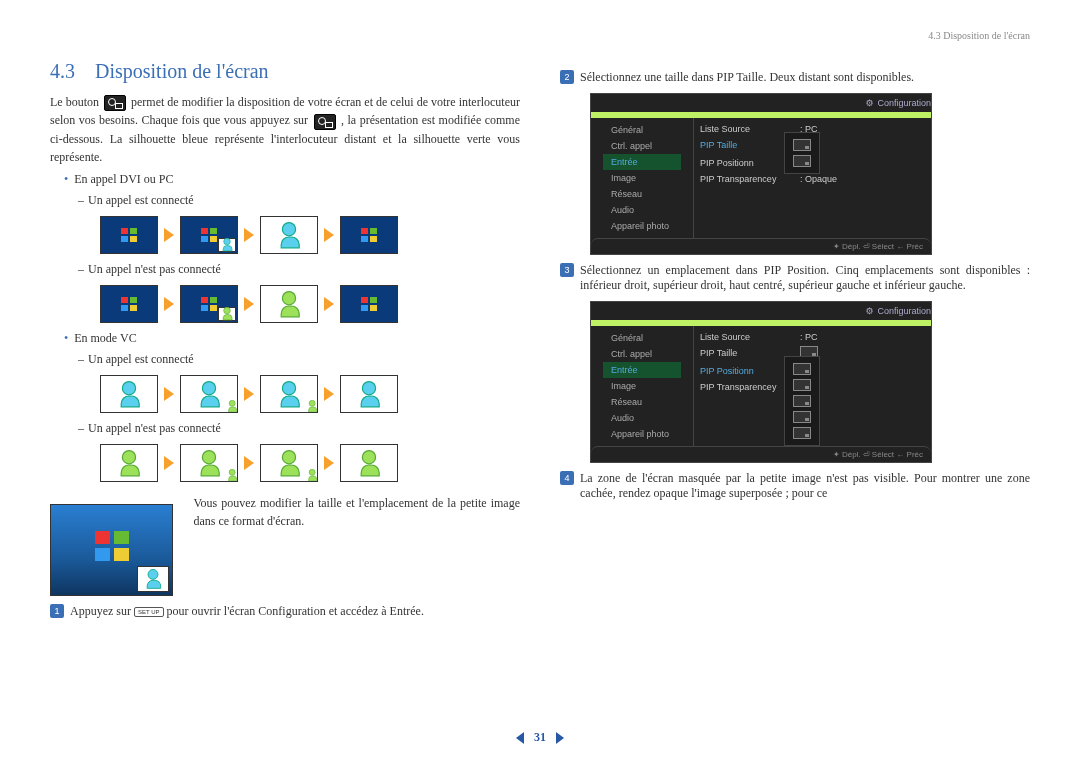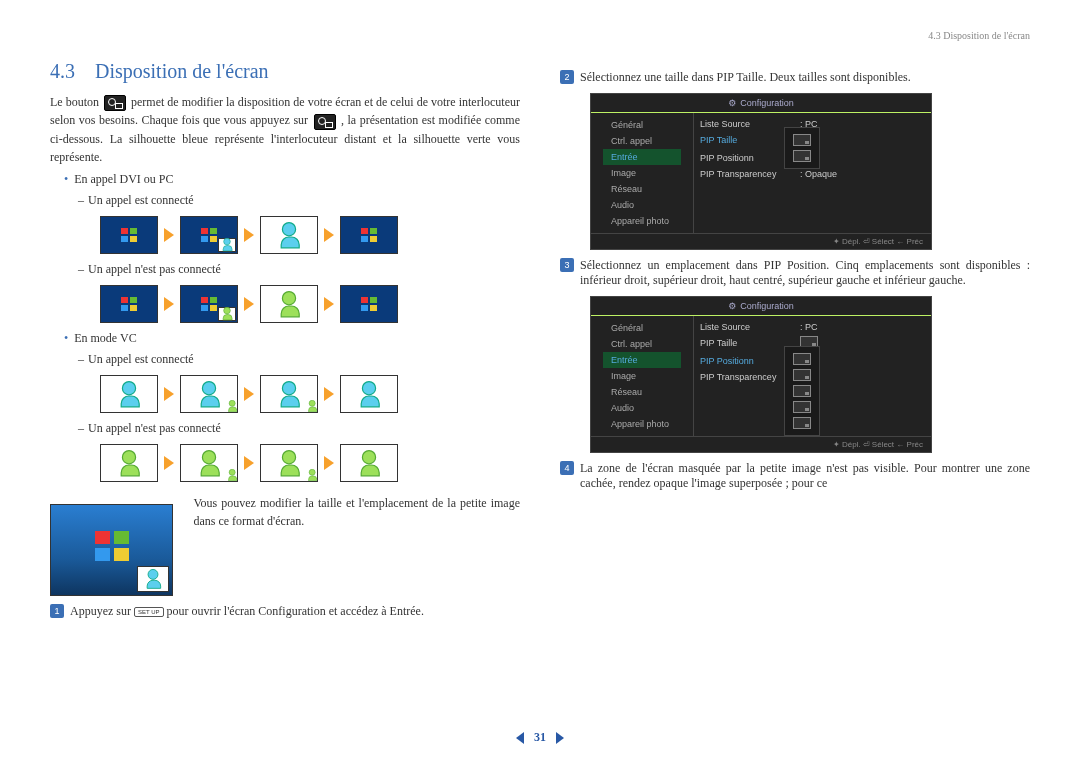--- a/index.html
+++ b/index.html
@@ -167,23 +167,23 @@
   .osd {
     width: 340px;
     background: #222;
     border: 1px solid #444;
     margin: 8px 0 8px 30px;
     color: #ccc;
     font-family: Arial, sans-serif;
     font-size: 9px;
   }
   .osd-title {
-    text-align:center;
+    text-align:right;
     padding:4px 0;
-    border-bottom:1px solid #bef264;
+    border-bottom:6px solid #bef264;
     color:#aac;
     font-size:9px;
   }
   .osd-title::before {
     content:"⚙";
     margin-right:4px;
   }
   .osd-body { display:flex; }
   .osd-side {
     width:78px;
@@ -210,21 +210,21 @@
     left:90px;
     background:#1a1a1a;
     border:1px solid #444;
     padding:4px;
   }
   .osd-popup .opt { padding:2px 4px; display:flex; align-items:center; gap:4px;}
   .osd-foot {
     text-align:right;
     padding:3px 8px;
     border-top:1px solid #444;
-    font-size:8px; color:#888;
+    font-size:8px; color:#888;border-radius:7px;
   }
   .side-para { display:flex; gap:20px; align-items:flex-start; margin-top:12px;}
   .side-para p { margin:0; text-align:justify;}
   .pager {
     position:absolute;
     left:50%; bottom:18px;
     transform:translateX(-50%);
     display:flex; align-items:center; gap:10px;
     font-size:12px; font-weight:bold;
     color:#2858a5;
@@ -452,21 +452,21 @@
         <span class="inline-setup">SET UP</span>
         <span> pour ouvrir l'écran Configuration et accédez à En­trée.</span>
       </div>
     </div>
   </div>
 
   <div class="col" style="padding-top:32px;">
 
     <div class="step-row">
       <span class="num-badge">2</span>
-      <div class="step-text">Sélectionnez une taille dans PIP Taille. Deux tailles sont disponibles.</div>
+      <div class="step-text">Sélectionnez une taille dans PIP Taille. Deux distant sont disponibles.</div>
     </div>
 
     <div class="osd">
       <div class="osd-title">Configuration</div>
       <div class="osd-body">
         <div class="osd-side">
           <div>Général</div>
           <div>Ctrl. appel</div>
           <div class="active">Entrée</div>
           <div>Image</div>

